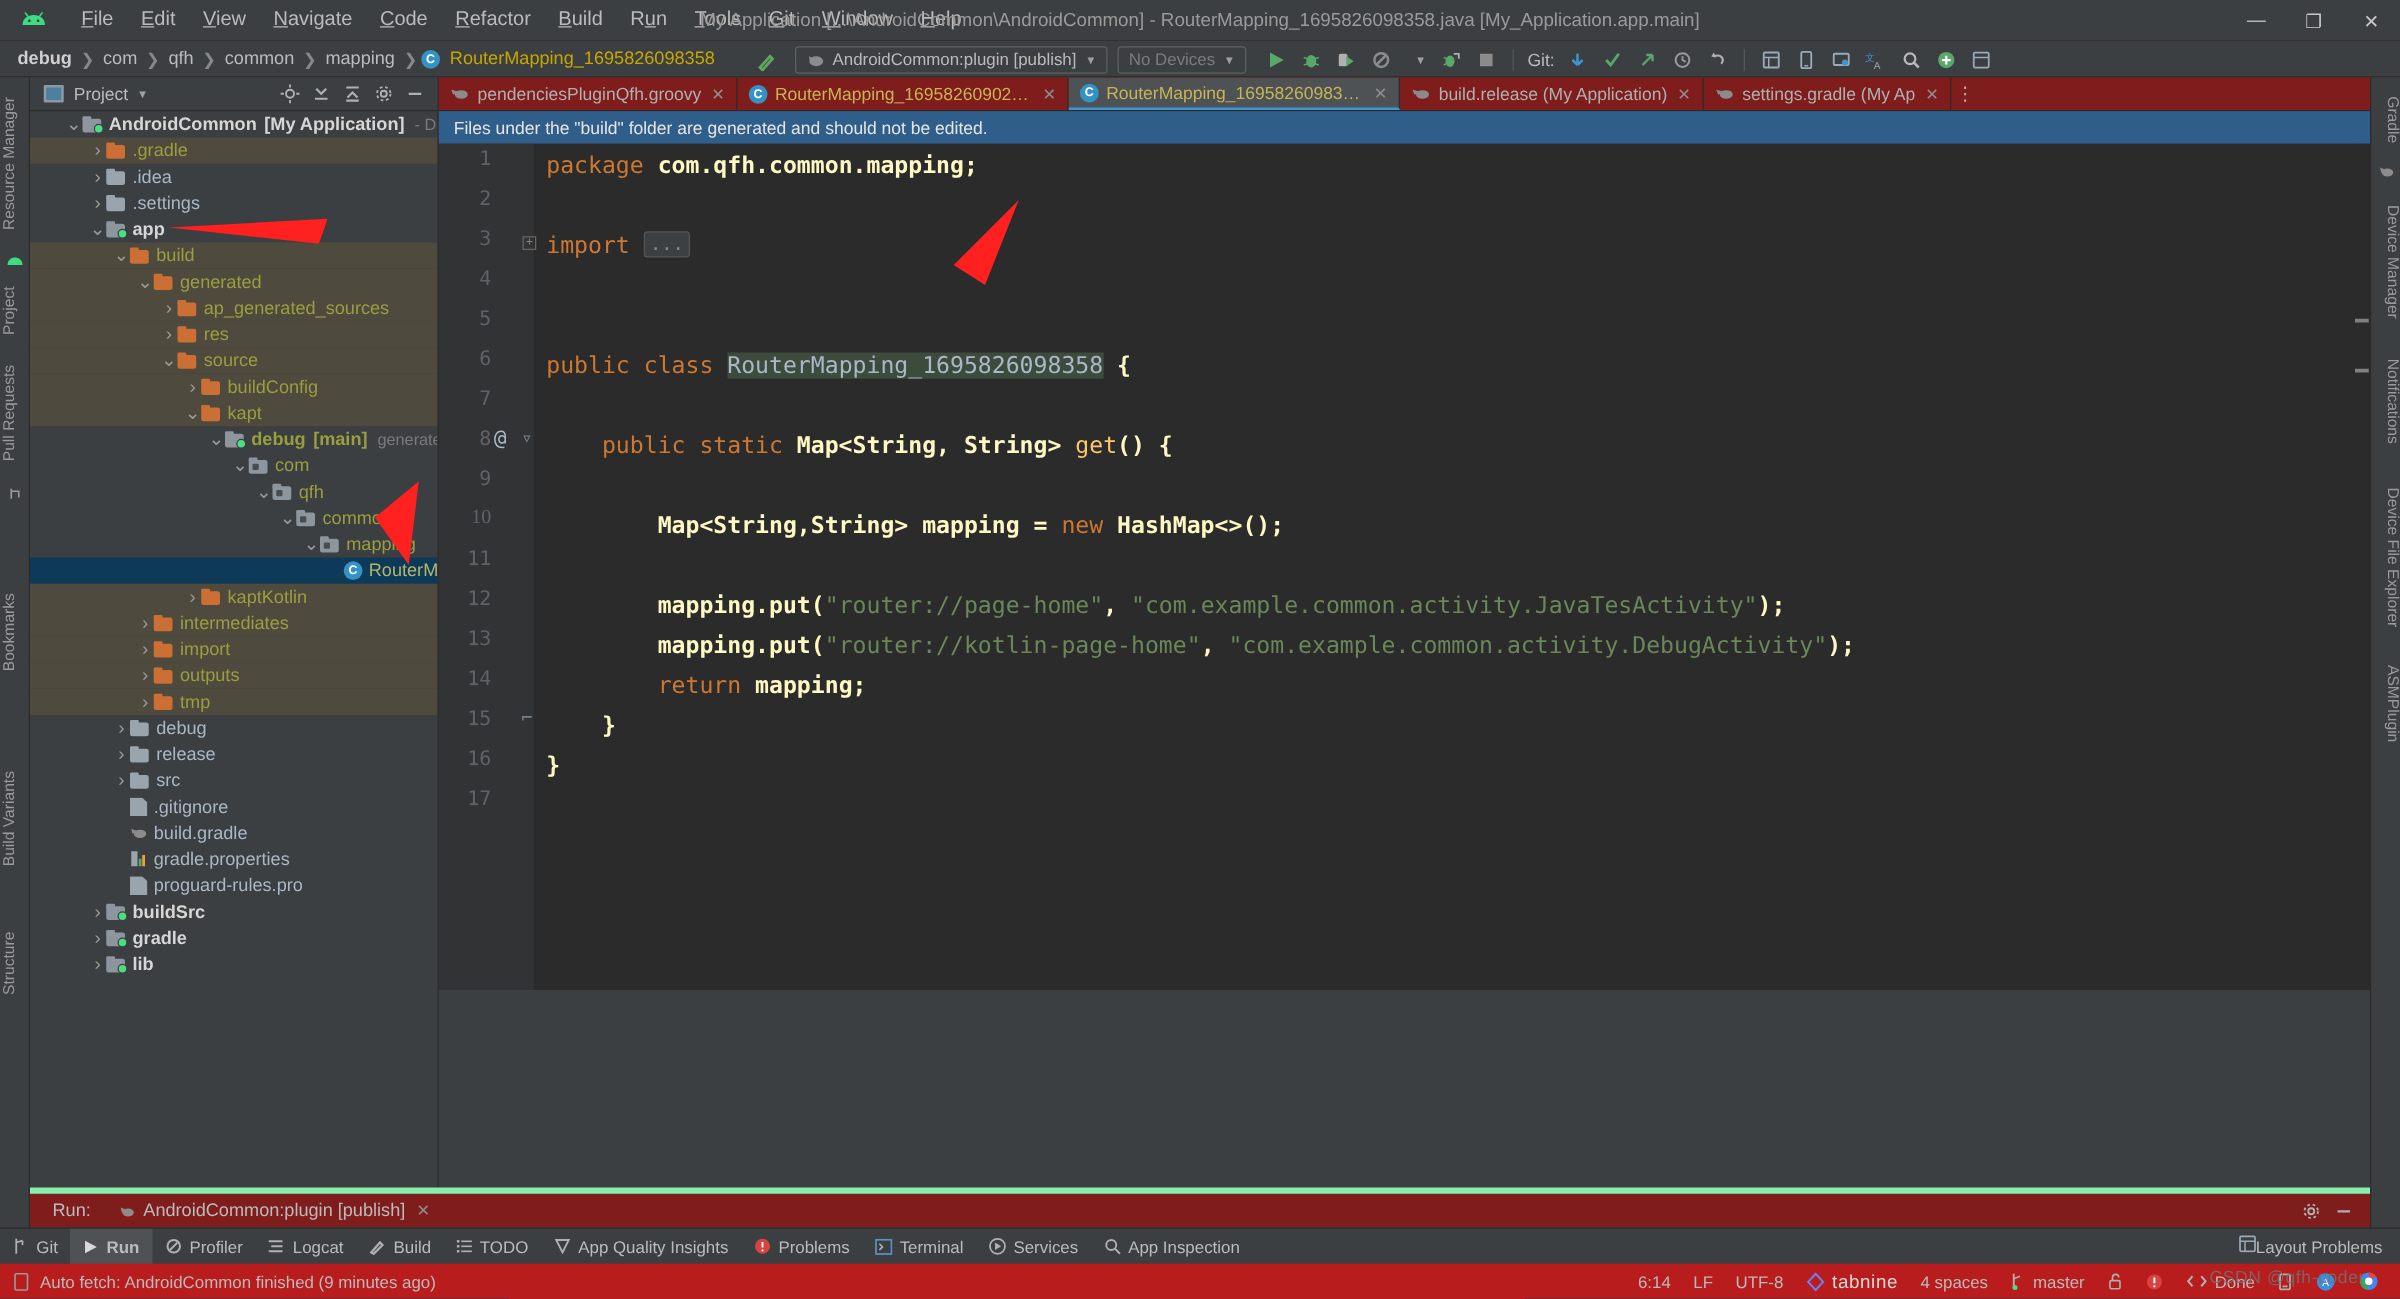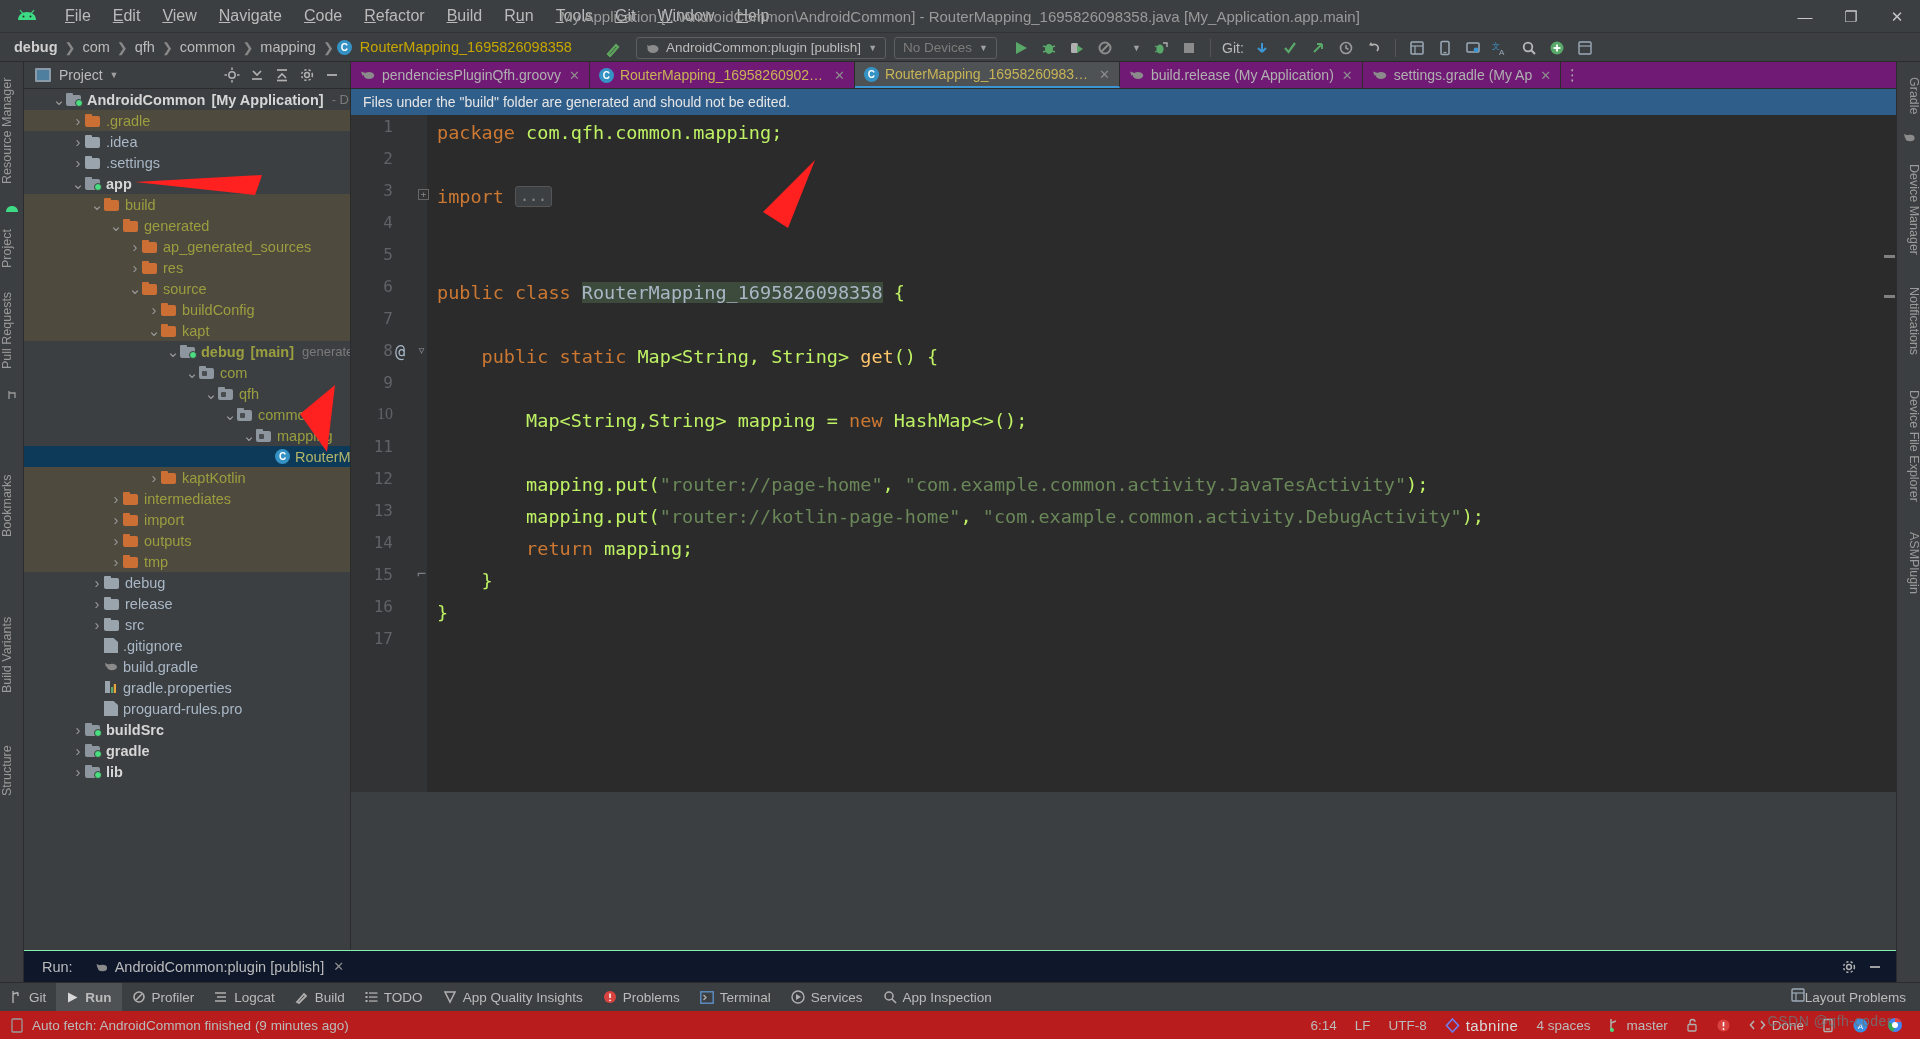--- a/index.html
+++ b/index.html
@@ -137,21 +137,21 @@
   .tlabel.grey { color:#a9b7c6; }
   .tlabel.bold { font-weight:bold; color:#d6d6d6; }
   .tlabel.dim { color:#7a7a7a; font-size:13px; }
   .tlabel.cls { color:#b5b56a; }
   .fileico { width:14px; height:15px; margin-right:5px; flex:0 0 auto; position:relative; }
   .fileico.page { background:#9aa4ad; clip-path: polygon(0 0, 68% 0, 100% 26%, 100% 100%, 0 100%); }
 
   
   .tabsbar {
     position:absolute; left:351px; top:62px; right:24px; height:27px;
-    background:#701a75; display:flex; align-items:stretch;
+    background:#7f1d1d; display:flex; align-items:stretch;
     border-bottom:1px solid #2b2b2b; overflow:hidden;
   }
   .tab {
     display:flex; align-items:center; padding:0 9px; font-size:14px;
     color:#b0b0b0; white-space:nowrap; border-right:1px solid #2b2b2b;
     position:relative; max-width:265px;
   }
   .tab.active { background:#4e5254; border-bottom:2px solid #3c96d4; }
   .tab .tabtext { overflow:hidden; text-overflow:ellipsis; }
   .tab .jico {
@@ -183,36 +183,36 @@
   .gln { position:absolute; right:34px; text-align:right; }
   .gicon { position:absolute; }
   .codearea {
     position:absolute; left:76px; top:0; right:0; bottom:0;
     font-family:"DejaVu Sans Mono", monospace; font-size:18.5px;
     line-height:32px; white-space:pre; color:#a9b7c6;
   }
   .cl { position:absolute; left:10px; white-space:pre; }
   .kw { color:#cc7832; }
   .str { color:#6a8759; }
-  .typ { color:#bef264; }
+  .typ { color:#fef9c3;font-weight:bold; }
   .mth { color:#ffc66d; }
   .ident-hl { background:#3d4b3d; }
   .fold {
     display:inline-block; background:#3c4043; border:1px solid #555; border-radius:3px;
     color:#888; padding:0 4px; font-size:15px; line-height:19px; vertical-align:2px;
   }
   .scroll-right {
     position:absolute; right:0; top:0; width:13px; bottom:0; background:#2b2b2b;
   }
   .errstripe { position:absolute; right:1px; width:11px; height:3px; }
 
   
   .runpanel {
     position:absolute; left:24px; right:24px; bottom:57px; height:32px;
-    background:#0f172a; border-top:1px solid #86efac;
+    background:#7f1d1d; border-top:5px solid #86efac;
     display:flex; align-items:center;
   }
   .run-label { font-size:14.5px; color:#bbbbbb; margin-left:18px; }
   .run-tab { display:flex; align-items:center; margin-left:22px; font-size:14.5px; color:#bbbbbb; }
   .run-tools { margin-left:auto; display:flex; align-items:center; padding-right:8px;}
   .run-tools .ti { width:26px;height:24px;display:flex;align-items:center;justify-content:center; }
 
   
   .botbar {
     position:absolute; left:0; right:0; bottom:28px; height:29px;

